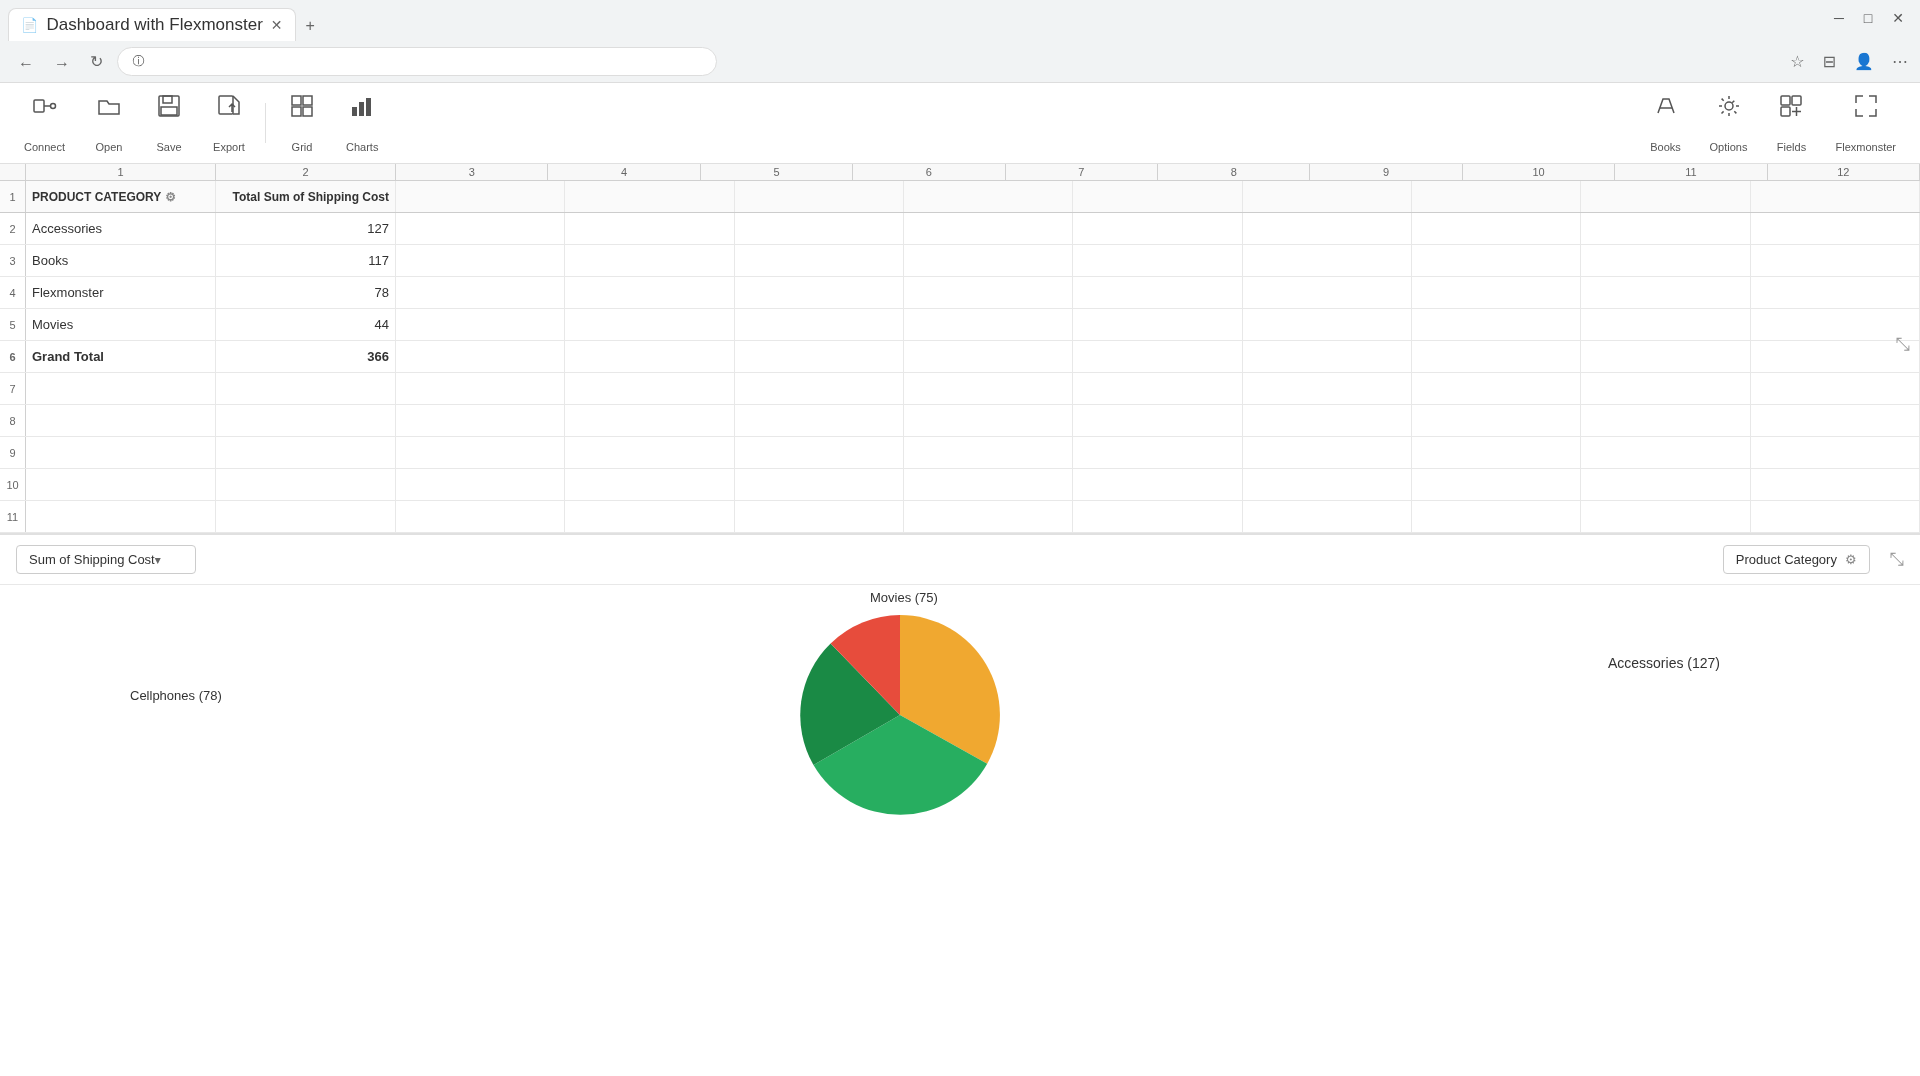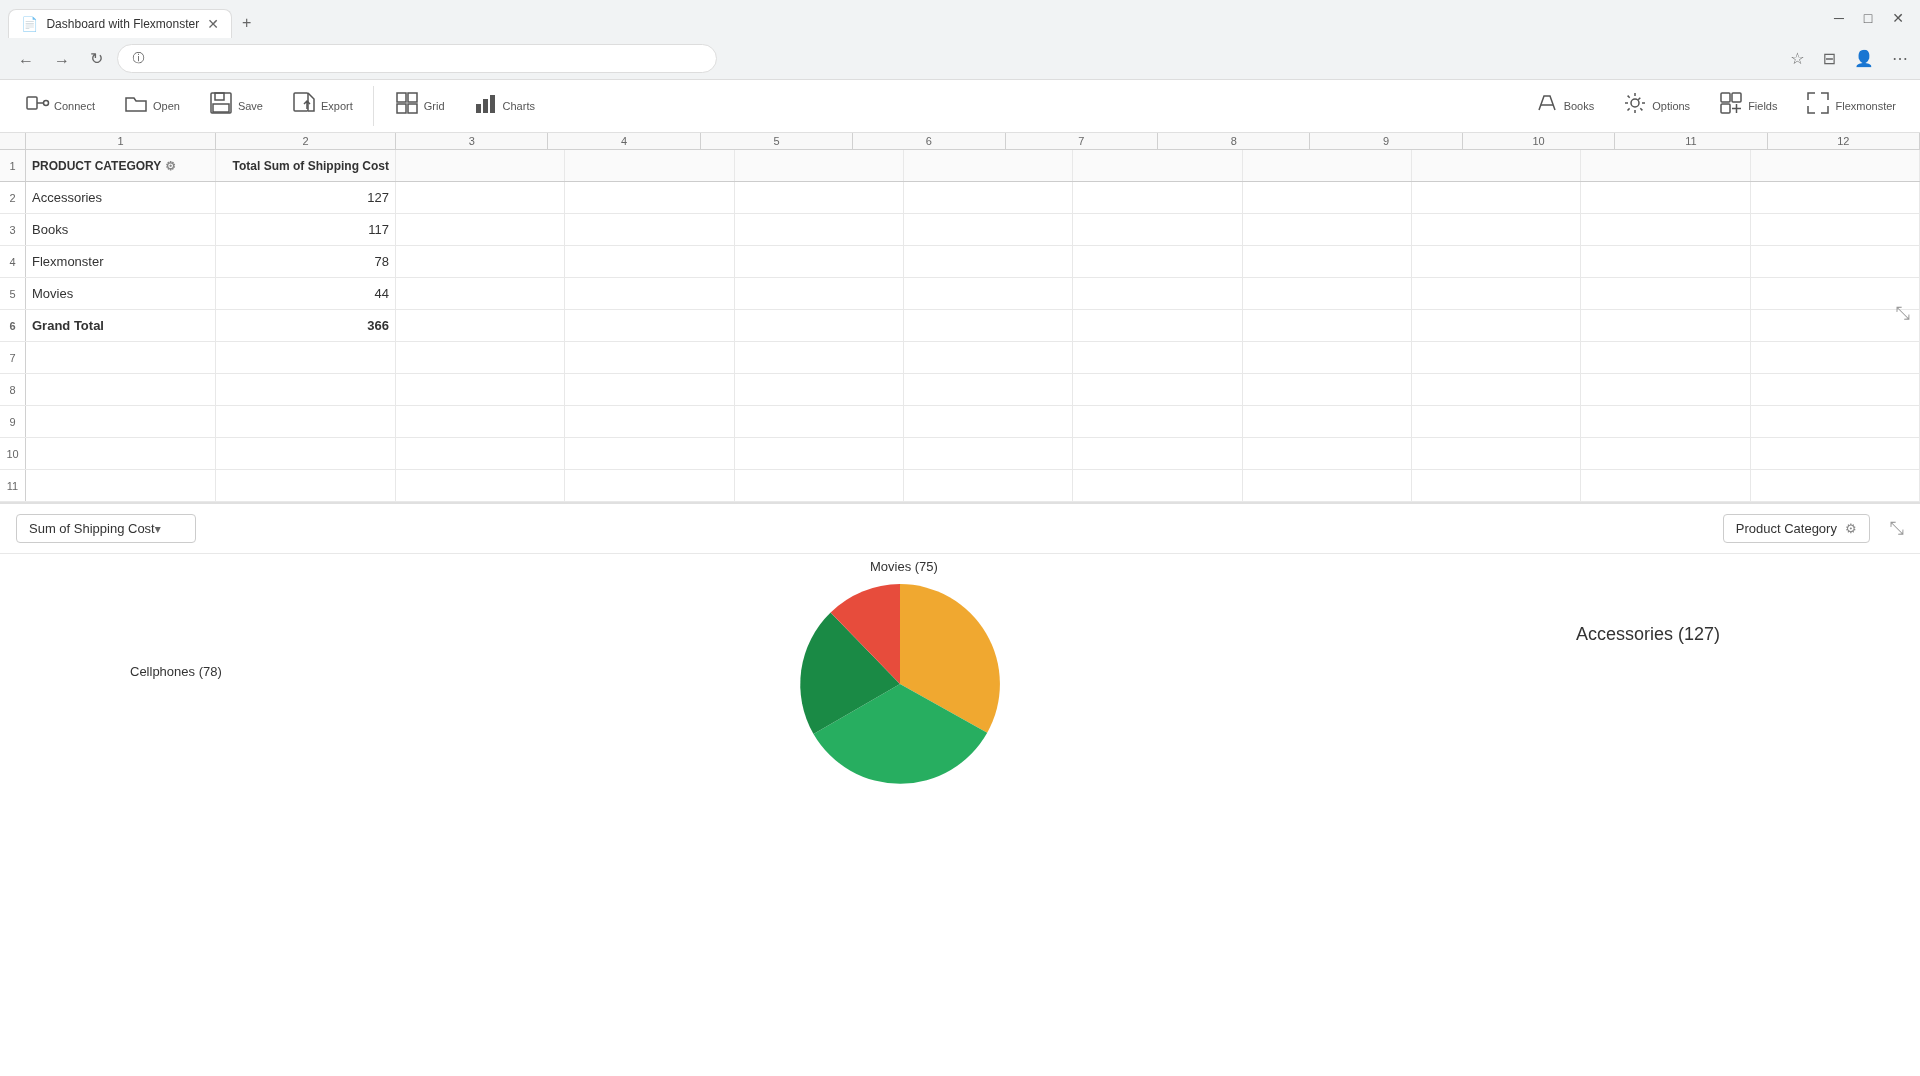--- a/index.html
+++ b/index.html
@@ -3,31 +3,31 @@
   <meta charset="utf-8">
   <style>
     * { margin: 0; padding: 0; box-sizing: border-box; }
     body { font-family: -apple-system, BlinkMacSystemFont, 'Segoe UI', Arial, sans-serif; font-size: 13px; background: #fff; overflow: hidden; }
 
     
     .browser-chrome { background: #f1f3f4; border-bottom: 1px solid #ddd; }
     .tab-bar { display: flex; align-items: flex-end; padding: 8px 0 0 8px; gap: 0; }
     .tab { display: flex; align-items: center; background: #fff; border: 1px solid #ddd; border-bottom: none; border-radius: 8px 8px 0 0; padding: 6px 12px; gap: 8px; font-size: 13px; min-width: 180px; }
     .tab-favicon { font-size: 14px; }
-    .tab-title { flex: 1; font-size: 12px; color: #333; }
+    .tab-title { flex: 1; font-size: 17px; color: #333; }
     .tab-close { color: #666; cursor: pointer; font-size: 14px; line-height: 1; }
     .new-tab-btn { padding: 6px 10px; color: #666; cursor: pointer; font-size: 16px; }
     .address-bar { display: flex; align-items: center; padding: 6px 12px; gap: 8px; background: #f1f3f4; }
     .nav-btn { color: #666; cursor: pointer; font-size: 16px; padding: 4px 6px; }
     .url-bar { flex: 1; max-width: 600px; background: #fff; border: 1px solid #ddd; border-radius: 20px; padding: 5px 14px; display: flex; align-items: center; gap: 6px; font-size: 13px; }
     .url-text { flex: 1; color: #333; }
 
     
     .toolbar { display: flex; align-items: center; padding: 6px 12px; border-bottom: 1px solid #e0e0e0; background: #fff; gap: 4px; }
-    .tool-item { display: flex; flex-direction: row; align-items: center; padding: 4px 12px; cursor: pointer; color: #555; gap: 4px; min-width: 56px; }
+    .tool-item { display: flex; flex-direction: column; align-items: center; padding: 4px 12px; cursor: pointer; color: #555; gap: 16px; min-width: 56px; }
     .tool-icon { font-size: 22px; line-height: 1.2; }
     .tool-label { font-size: 11px; color: #555; }
     .toolbar-divider { width: 1px; background: #e0e0e0; height: 40px; margin: 0 4px; }
     .toolbar-right { margin-left: auto; display: flex; align-items: center; gap: 4px; }
     .col-headers { display: flex; border-bottom: 1px solid #d0d0d0; background: #f8f8f8; }
     .row-num-header { width: 26px; min-width: 26px; border-right: 1px solid #d0d0d0; }
     .col-header { border-right: 1px solid #d0d0d0; text-align: center; font-size: 11px; color: #666; padding: 2px 0; }
 
     .grid-body { display: flex; flex-direction: column; }
     .grid-row { display: flex; border-bottom: 1px solid #e8e8e8; height: 32px; align-items: center; }
@@ -427,19 +427,19 @@
 
       
       <div style="position:absolute;top:0;left:0;width:100%;height:100%;pointer-events:none;">
       </div>
     </div>
 
     <div style="position:absolute;top:5px;left:50%;transform:translateX(-90px);">
       <span style="font-size:13px;color:#333;">Movies (75)</span>
     </div>
     <div style="position:absolute;top:70px;right:200px;">
-      <span style="font-size:18px;color:#333;">Accessories (127)</span>
-    </div>
-    <div style="position:absolute;top:110px;left:130px;">
+      <span style="font-size:14px;color:#333;">Accessories (127)</span>
+    </div>
+    <div style="position:absolute;top:103px;left:130px;">
       <span style="font-size:13px;color:#333;">Cellphones (78)</span>
     </div>
   </div>
 </div>
 
 </body></html>

